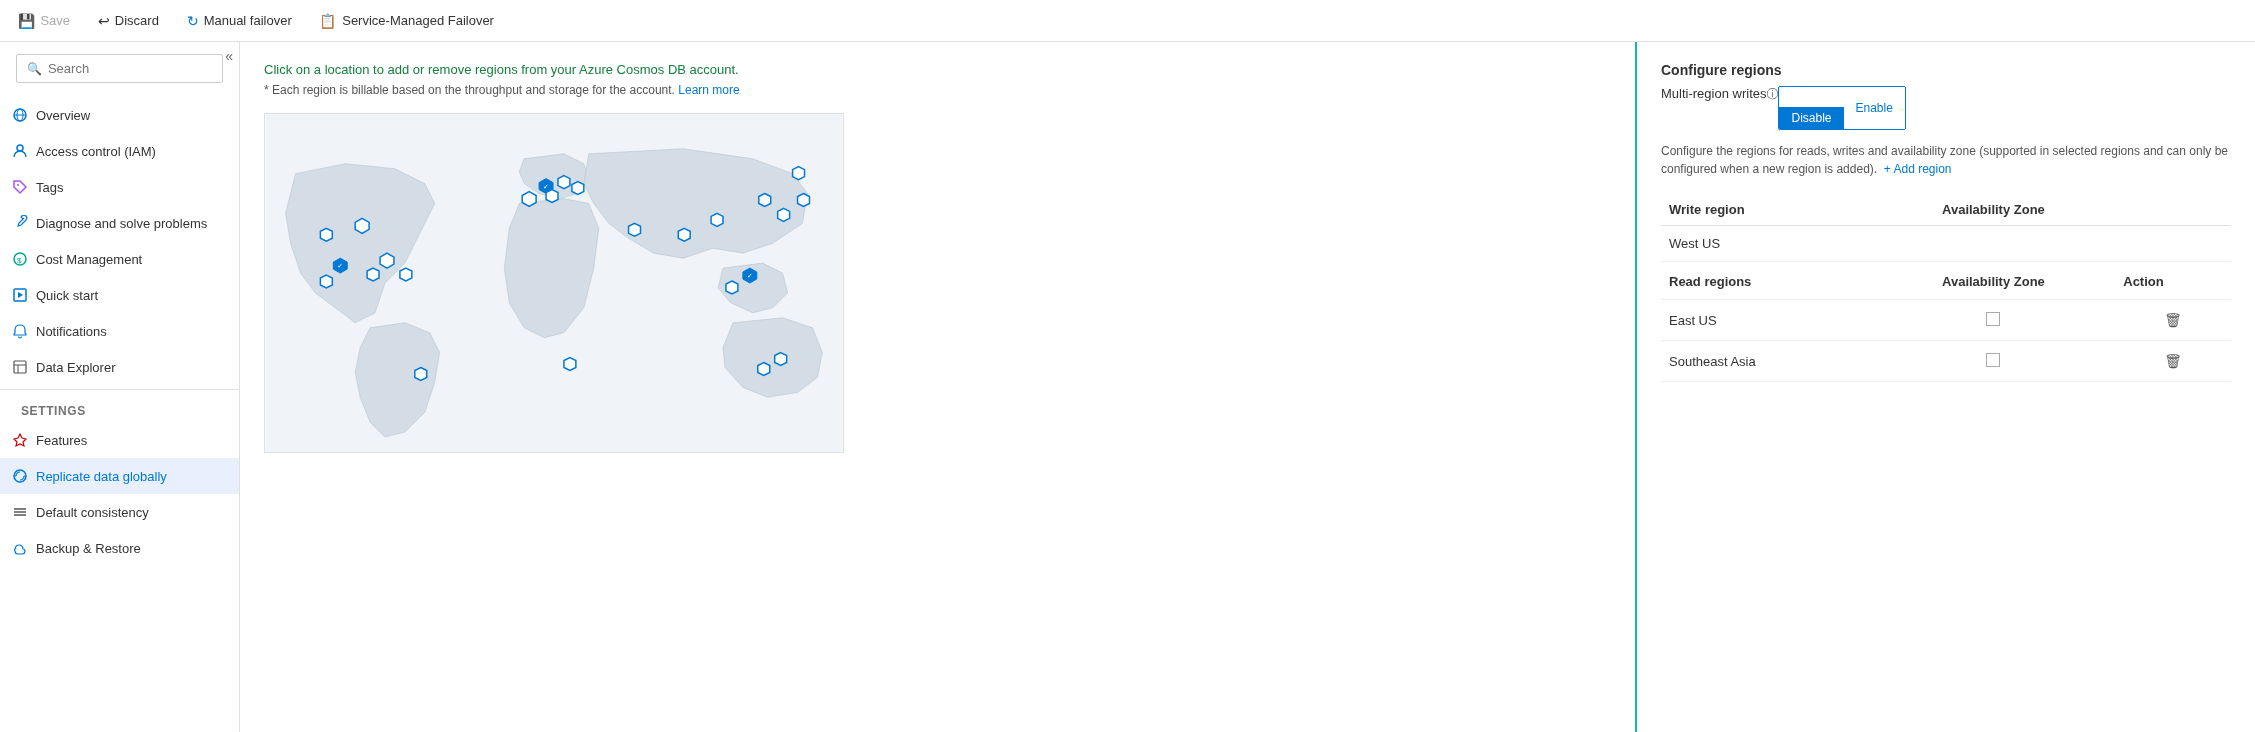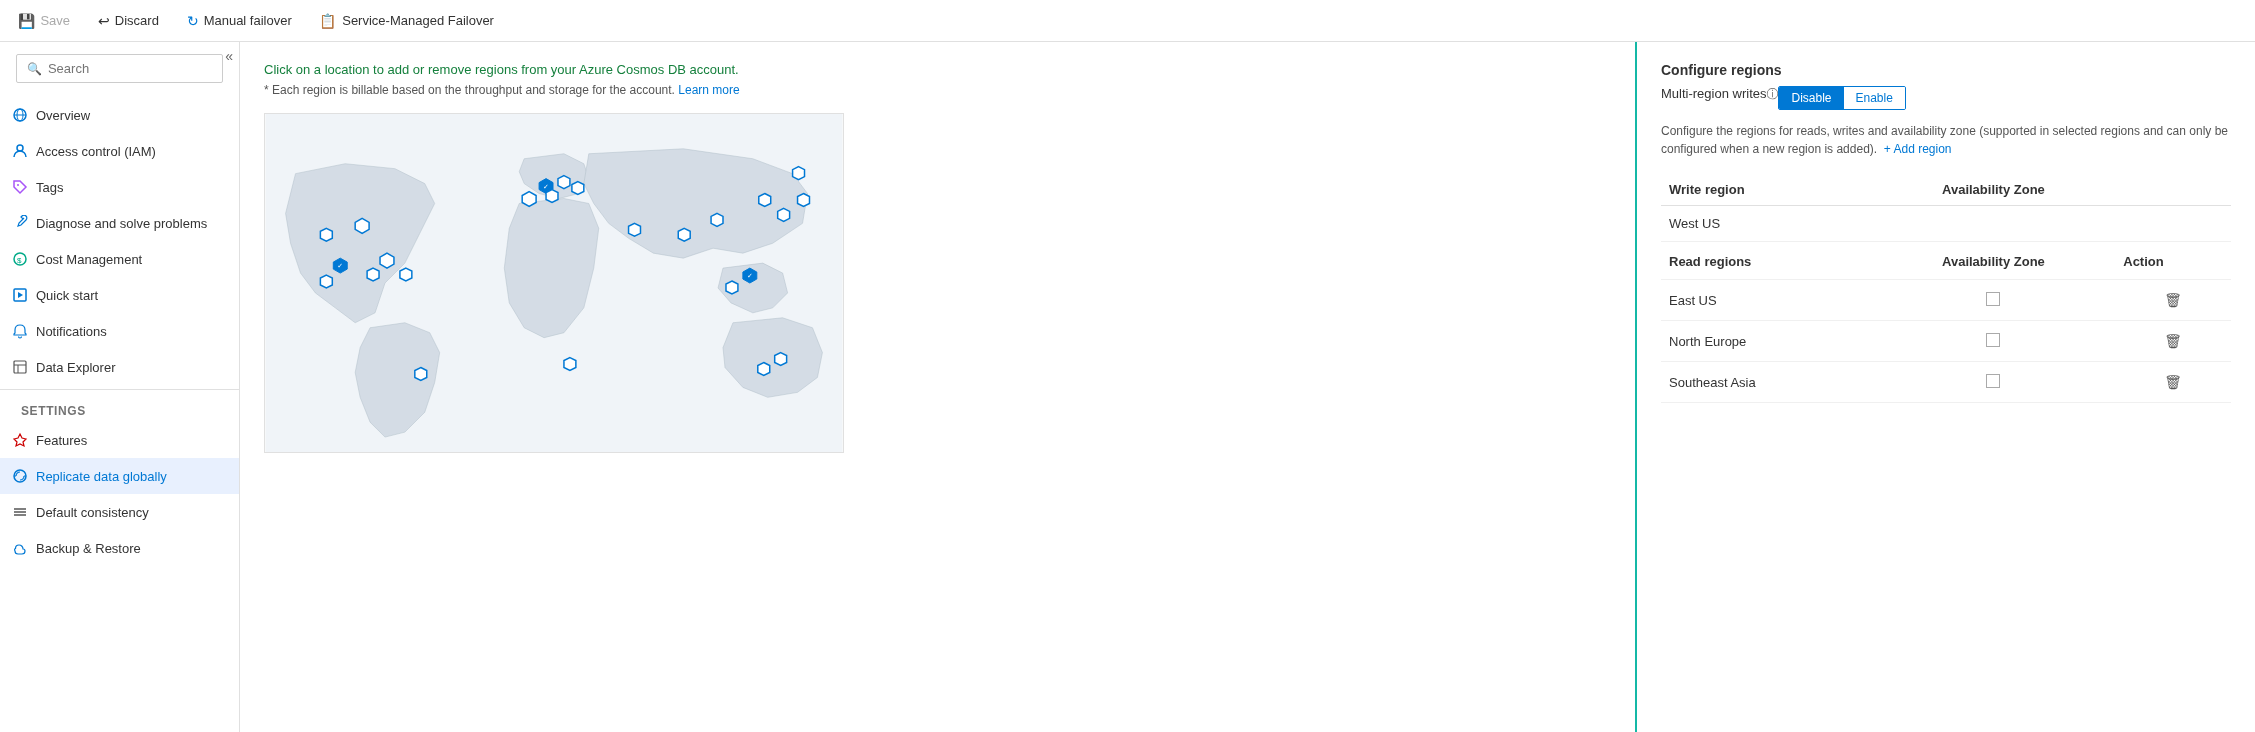--- a/index.html
+++ b/index.html
@@ -61,21 +61,21 @@
     }
 
     .configure-title { font-size: 14px; font-weight: 600; margin-bottom: 8px; }
     .multi-region-row { display: flex; margin-bottom: 12px; }
     .multi-region-label { font-size: 13px; color: #333; }
     .info-icon { color: #666; font-size: 12px; cursor: pointer; }
     .toggle-group { display: flex; border: 1px solid #0078d4; border-radius: 2px; overflow: hidden; }
     .toggle-btn {
       padding: 4px 12px; font-size: 12px; cursor: pointer; border: none; background: #fff; color: #0078d4;
     }
-    .toggle-btn.active { background: #0078d4; color: #fff; }
+    .toggle-btn.active { background: #0078d4; color: #fff; margin-top: 20px; }
 
     .configure-desc { font-size: 12px; color: #555; margin-bottom: 16px; line-height: 1.5; }
     .add-region-link { color: #0078d4; text-decoration: none; font-size: 12px; }
 
     .regions-table { width: 100%; border-collapse: collapse; }
     .regions-table th {
       text-align: left; font-size: 13px; font-weight: 600; padding: 8px 8px; border-bottom: 1px solid #e0e0e0; color: #333;
     }
     .regions-table td {
       padding: 10px 8px; border-bottom: 1px solid #f0f0f0; font-size: 13px; color: #333; vertical-align: middle;
@@ -431,29 +431,20 @@
         <tr>
           <td>East US</td>
           <td class="checkbox-cell">
             <span class="region-checkbox"></span>
           </td>
           <td class="action-cell">
             <button class="delete-icon-btn">🗑</button>
           </td>
         </tr>
         <tr>
-          <td>North Europe</td>
-          <td class="checkbox-cell">
-            <span class="region-checkbox"></span>
-          </td>
-          <td class="action-cell">
-            <button class="delete-icon-btn">🗑</button>
-          </td>
-        </tr>
-        <tr>
           <td>Southeast Asia</td>
           <td class="checkbox-cell">
             <span class="region-checkbox"></span>
           </td>
           <td class="action-cell">
             <button class="delete-icon-btn">🗑</button>
           </td>
         </tr>
       </tbody>
     </table>

